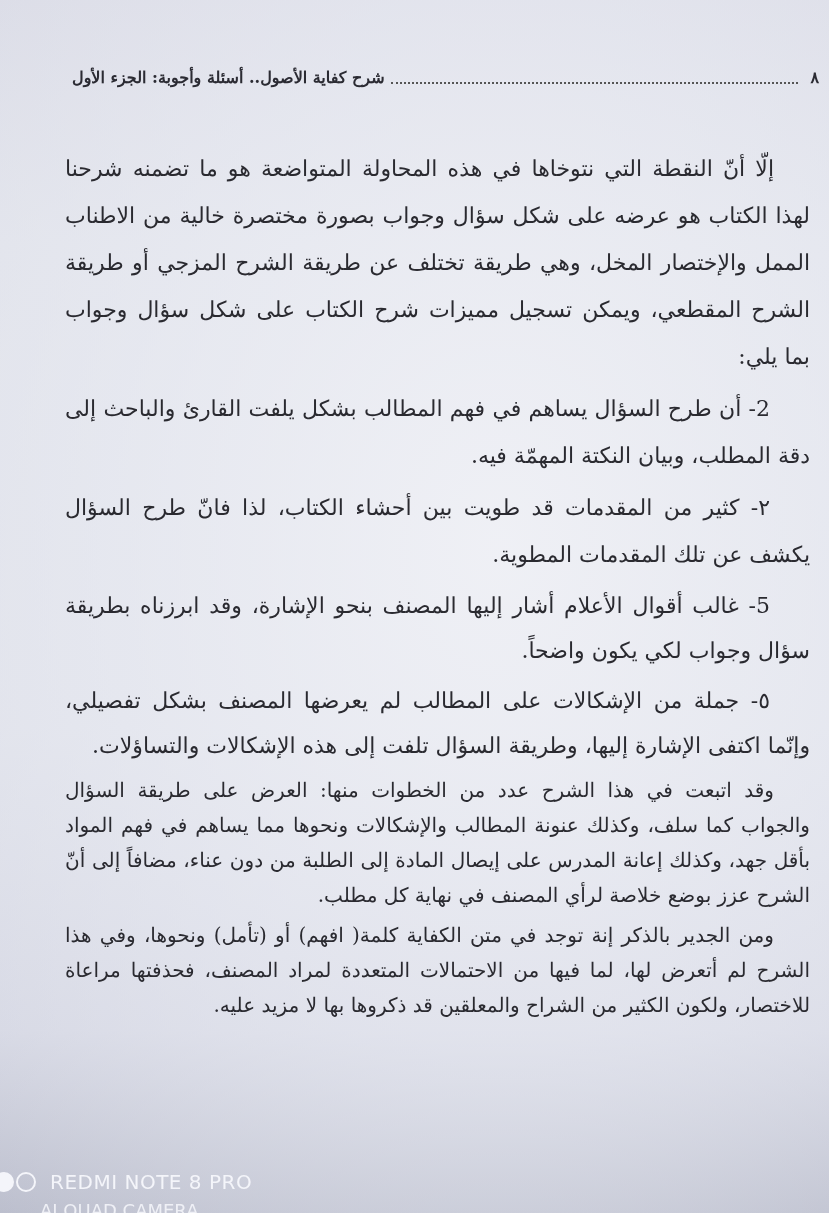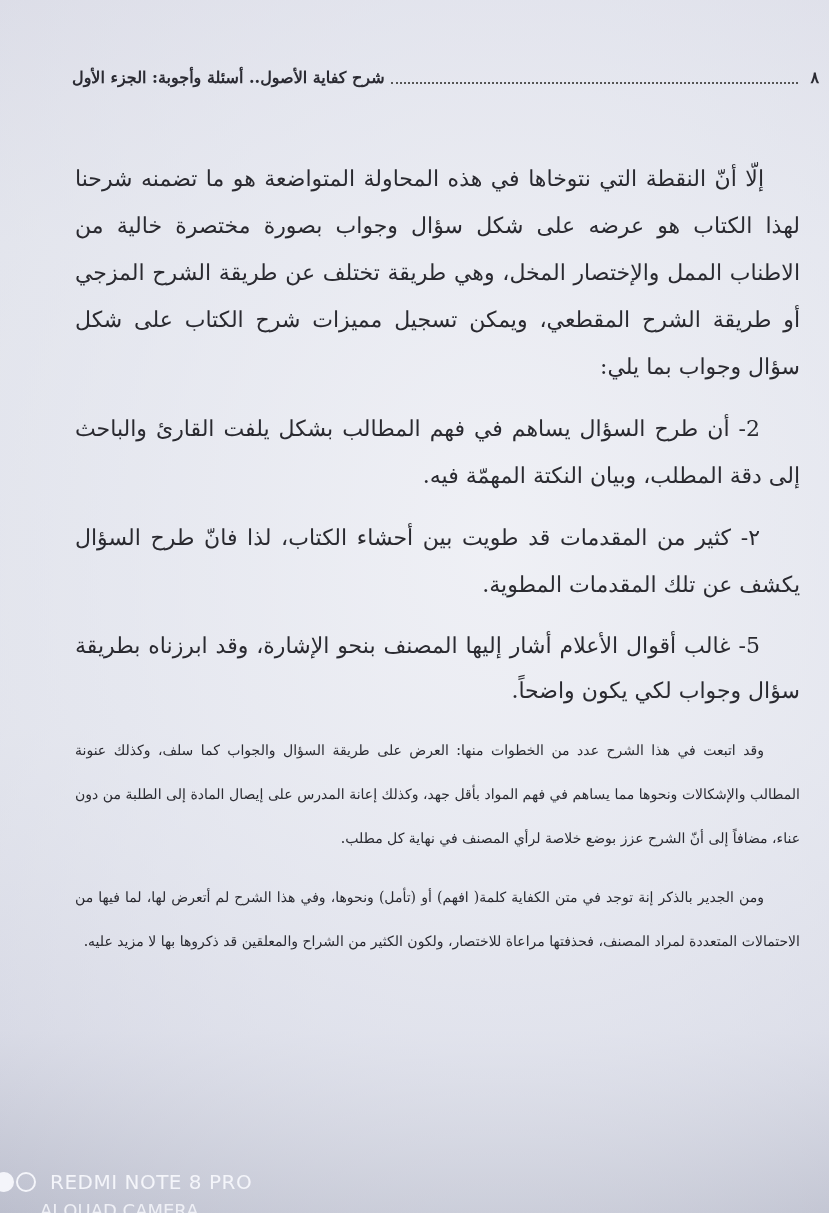--- a/index.html
+++ b/index.html
@@ -20,25 +20,25 @@
   }
   .running-header .page-num { margin-left: 6px; }
   .running-header .dots {
     flex: 1; border-bottom: 2px dotted #555; margin: 0 6px; height: 12px;
   }
   .running-header .title { white-space: nowrap; margin-left: 22px; }
   .body-text {
     position: absolute; top: 140px; left: 60px; width: 755px;
     direction: rtl; text-align: justify; font-size: 22px; line-height: 47px;
   }
-  .body-text p { margin: 15px; }
+  .body-text p { margin: 5px; }
   .body-text p.indent { text-indent: 36px; }
   .body-text p.item { text-indent: 40px; }
   .body-text p.tight { line-height: 45px; }
-  .body-text p.small { font-size: 14px; line-height: 44px; text-indent: 36px; }
+  .body-text p.small { font-size: 20px; line-height: 35px; text-indent: 36px; }
   .camera-mark {
     position: absolute; left: 0; top: 1170px; display: flex; align-items: center;
     color: #f4f5fa; font-family: "DejaVu Sans", sans-serif; font-size: 20px; letter-spacing: 0.5px; text-align: right;
   }
   .camera-mark .circles { display: flex; margin-right: 12px; margin-left: -6px; }
   .camera-mark .circle { width: 16px; height: 16px; border-radius: 50%; border: 2px solid #f4f5fa; margin-right: 2px; }
   .camera-mark .circle.filled { background: #f4f5fa; }
   .camera-sub {
     position: absolute; left: 40px; top: 1200px; color: #f4f5fa;
     font-family: "DejaVu Sans", sans-serif; font-size: 18px; opacity: 0.9;
@@ -53,20 +53,21 @@
     <span class="page-num">٨</span>
     <span class="dots"></span>
     <span class="title">شرح كفاية الأصول.. أسئلة وأجوبة: الجزء الأول</span>
   </div>
 
   <div class="body-text">
     <p class="indent">إلّا أنّ النقطة التي نتوخاها في هذه المحاولة المتواضعة هو ما تضمنه شرحنا لهذا الكتاب هو عرضه على شكل سؤال وجواب بصورة مختصرة خالية من الاطناب الممل والإختصار المخل، وهي طريقة تختلف عن طريقة الشرح المزجي أو طريقة الشرح المقطعي، ويمكن تسجيل مميزات شرح الكتاب على شكل سؤال وجواب بما يلي:</p>
     <p class="item">2- أن طرح السؤال يساهم في فهم المطالب بشكل يلفت القارئ والباحث إلى دقة المطلب، وبيان النكتة المهمّة فيه.</p>
     <p class="item">٢- كثير من المقدمات قد طويت بين أحشاء الكتاب، لذا فانّ طرح السؤال يكشف عن تلك المقدمات المطوية.</p>
     <p class="item tight">5- غالب أقوال الأعلام أشار إليها المصنف بنحو الإشارة، وقد ابرزناه بطريقة سؤال وجواب لكي يكون واضحاً.</p>
+    <p class="item tight">٥- جملة من الإشكالات على المطالب لم يعرضها المصنف بشكل تفصيلي، وإنّما اكتفى الإشارة إليها، وطريقة السؤال تلفت إلى هذه الإشكالات والتساؤلات.</p>
     <p class="small">وقد اتبعت في هذا الشرح عدد من الخطوات منها: العرض على طريقة السؤال والجواب كما سلف، وكذلك عنونة المطالب والإشكالات ونحوها مما يساهم في فهم المواد بأقل جهد، وكذلك إعانة المدرس على إيصال المادة إلى الطلبة من دون عناء، مضافاً إلى أنّ الشرح عزز بوضع خلاصة لرأي المصنف في نهاية كل مطلب.</p>
     <p class="small">ومن الجدير بالذكر إنة توجد في متن الكفاية كلمة( افهم) أو (تأمل) ونحوها، وفي هذا الشرح لم أتعرض لها، لما فيها من الاحتمالات المتعددة لمراد المصنف، فحذفتها مراعاة للاختصار، ولكون الكثير من الشراح والمعلقين قد ذكروها بها لا مزيد عليه.</p>
   </div>
 
   <div class="camera-mark">
     <span class="circles">
       <span class="circle filled"></span>
         <span class="circle"></span>
     </span>
     <span>REDMI NOTE 8 PRO</span>

